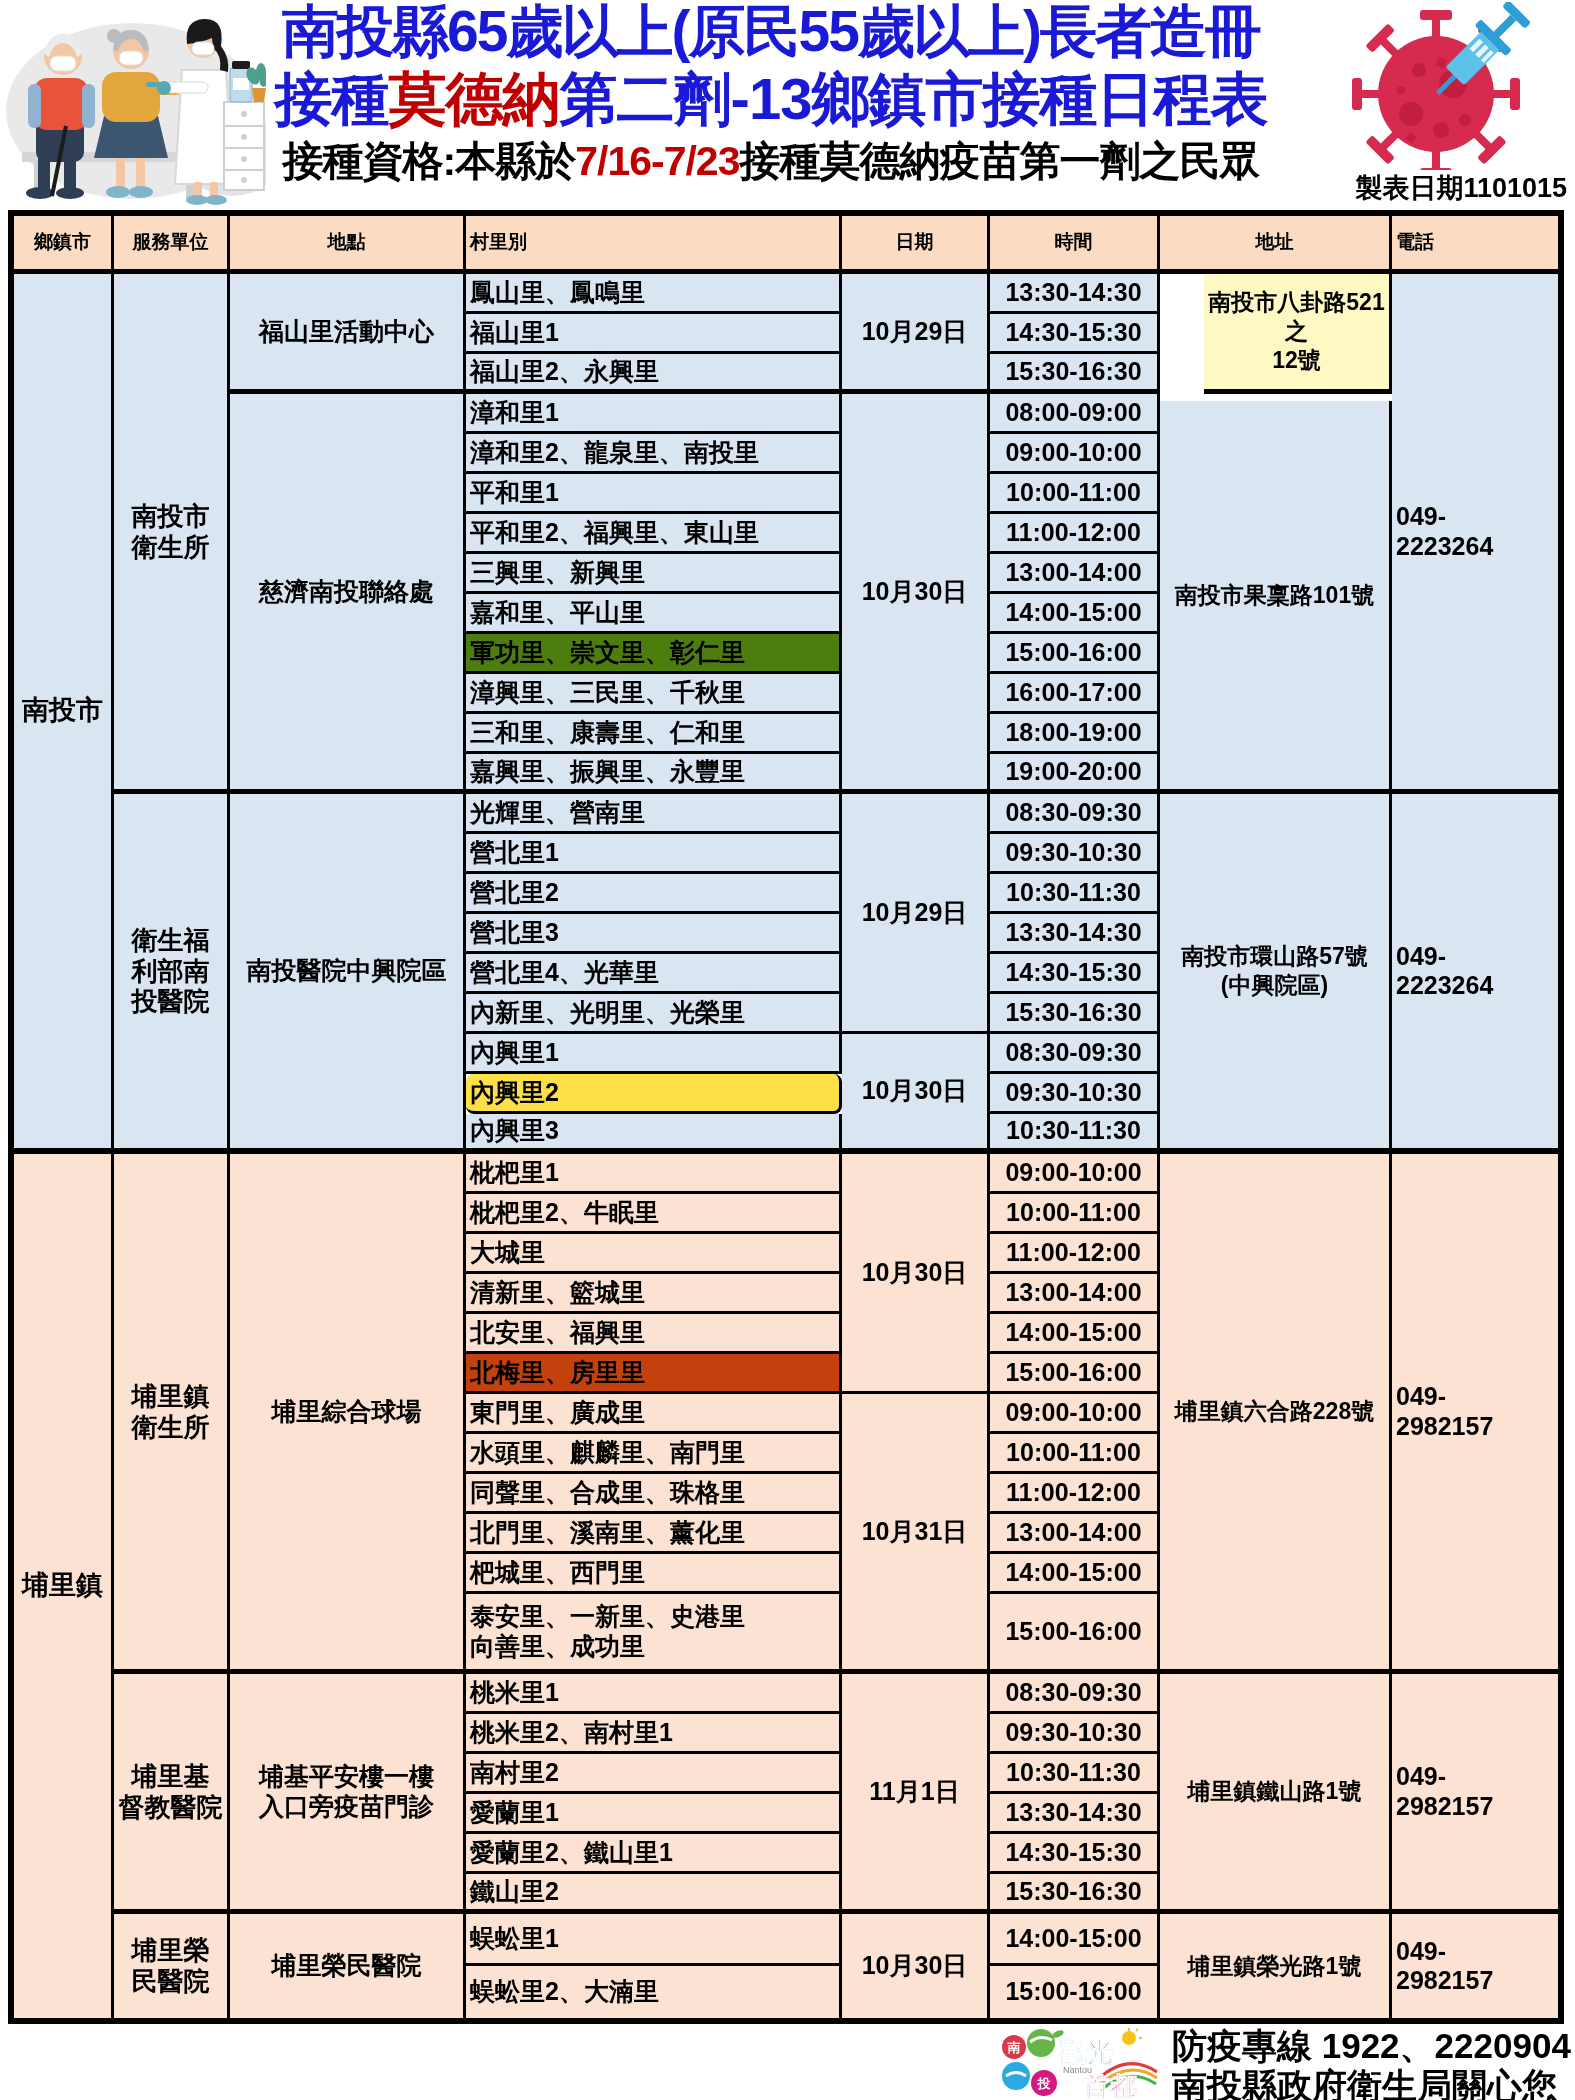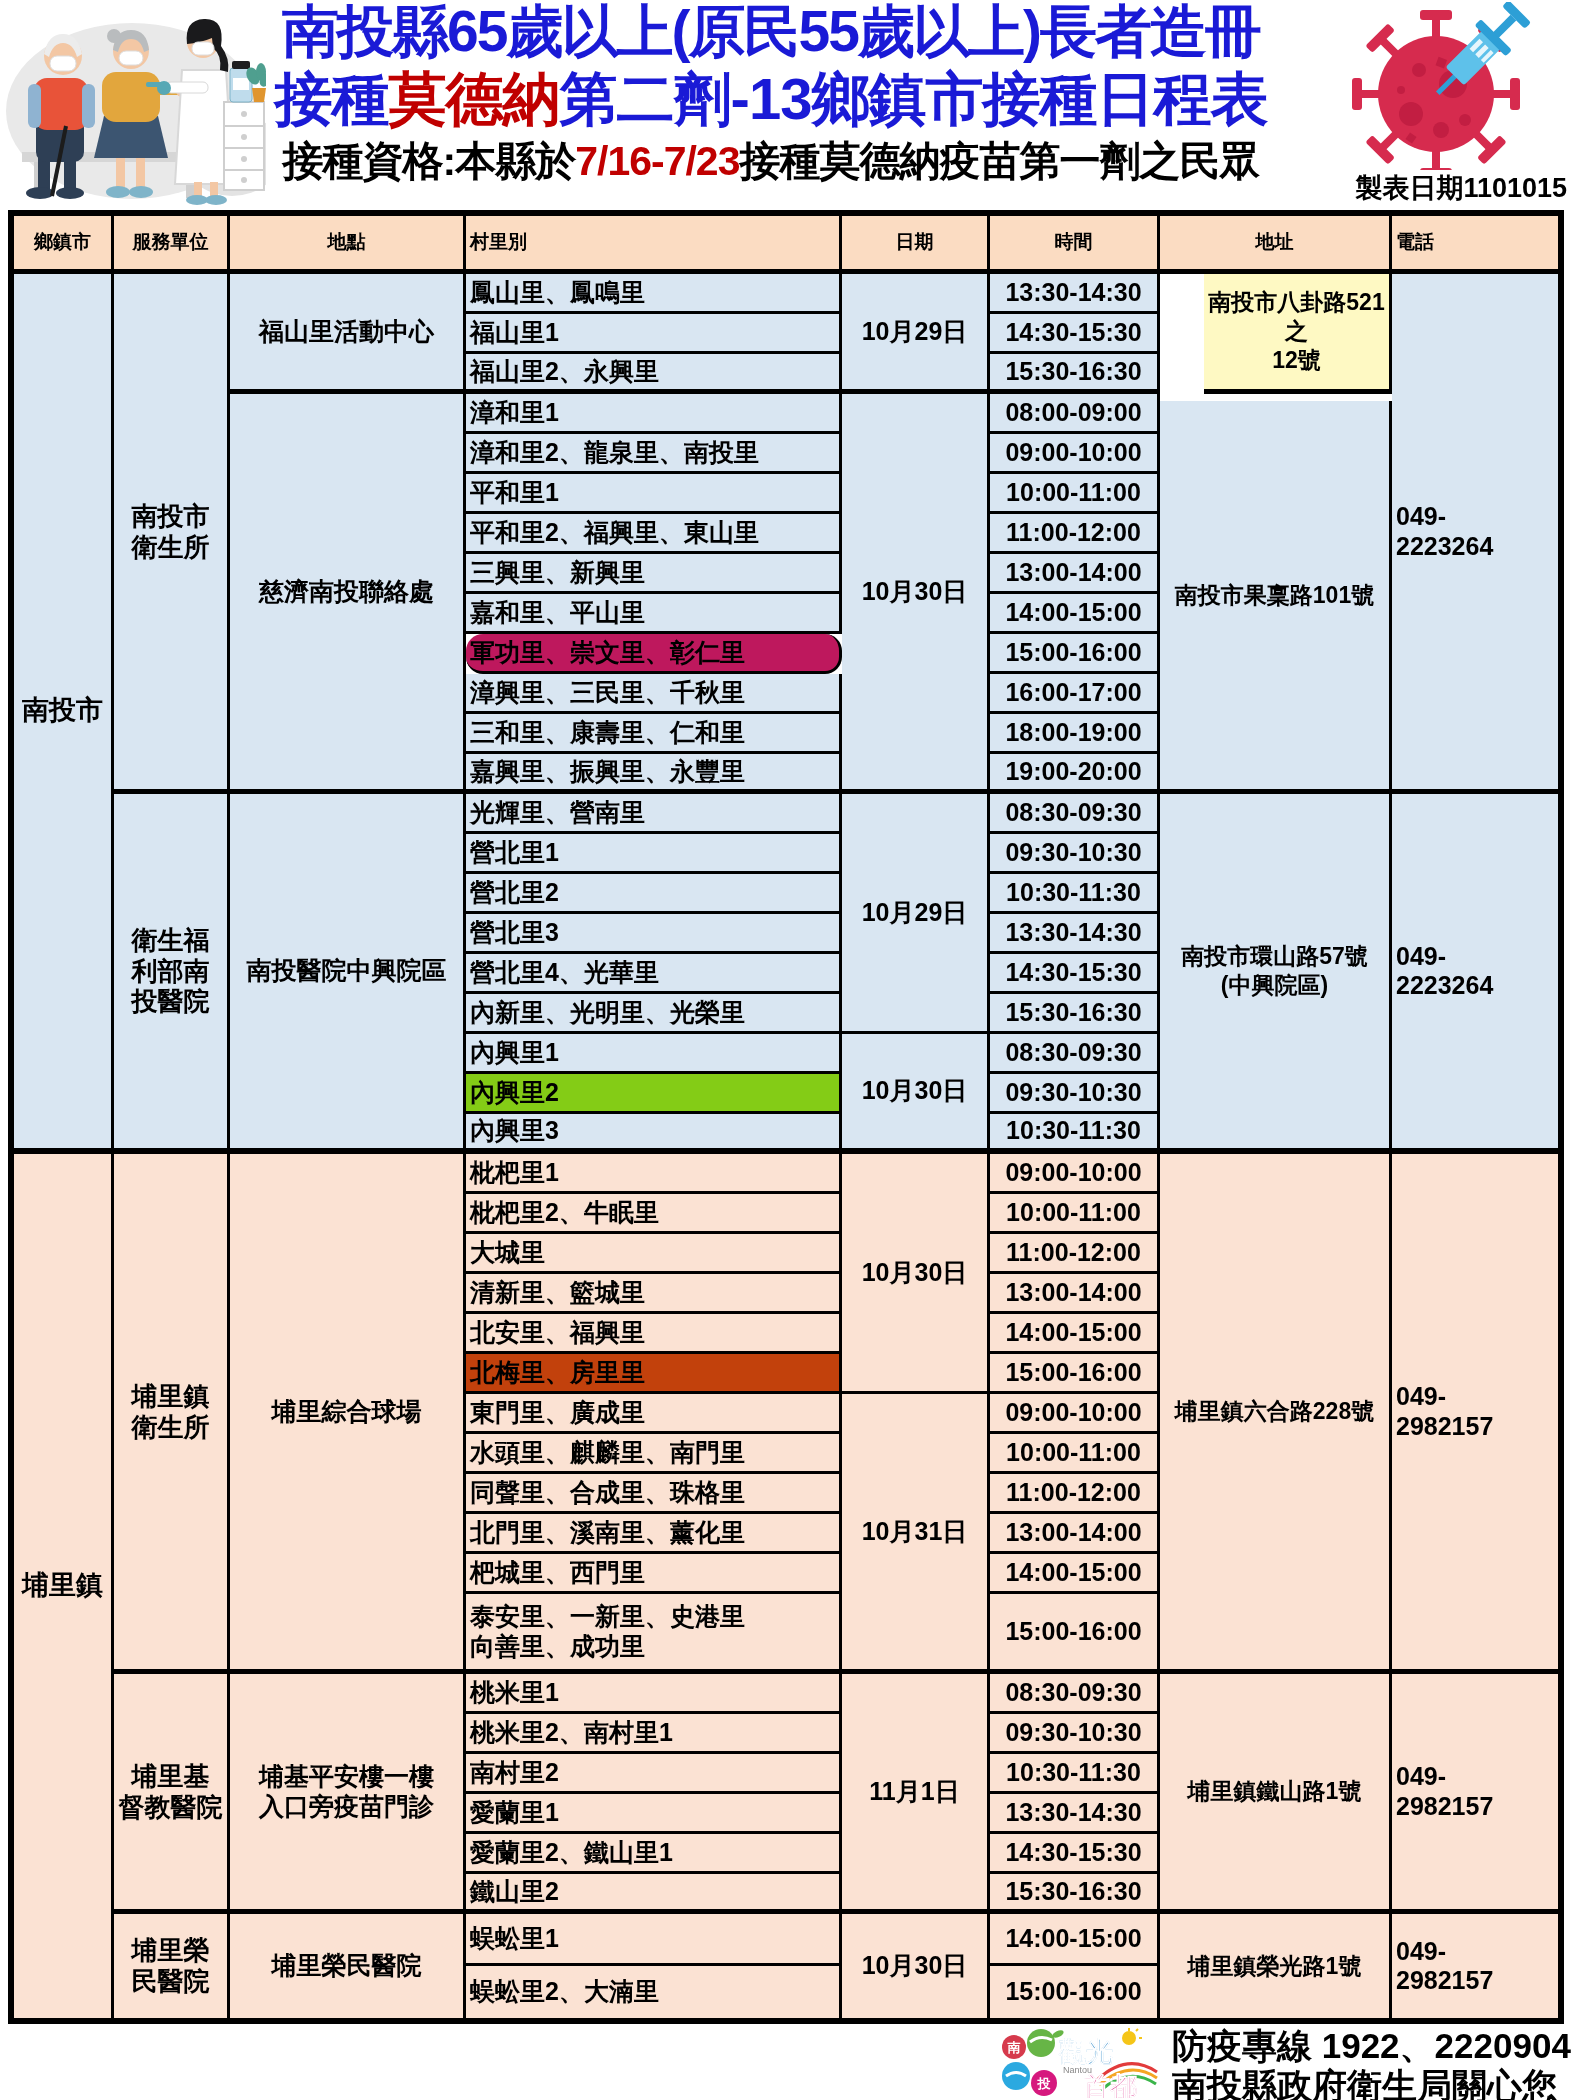--- a/index.html
+++ b/index.html
@@ -203,21 +203,21 @@
       <div class="cell vill left" style="grid-area: 6 / 4 / 7; background: rgb(217, 230, 242);">漳和里2、龍泉里、南投里</div>
       <div class="cell time" style="grid-area: 6 / 6 / 7; background: rgb(217, 230, 242);">09:00-10:00</div>
       <div class="cell vill left" style="grid-area: 7 / 4 / 8; background: rgb(217, 230, 242);">平和里1</div>
       <div class="cell time" style="grid-area: 7 / 6 / 8; background: rgb(217, 230, 242);">10:00-11:00</div>
       <div class="cell vill left" style="grid-area: 8 / 4 / 9; background: rgb(217, 230, 242);">平和里2、福興里、東山里</div>
       <div class="cell time" style="grid-area: 8 / 6 / 9; background: rgb(217, 230, 242);">11:00-12:00</div>
       <div class="cell vill left" style="grid-area: 9 / 4 / 10; background: rgb(217, 230, 242);">三興里、新興里</div>
       <div class="cell time" style="grid-area: 9 / 6 / 10; background: rgb(217, 230, 242);">13:00-14:00</div>
       <div class="cell vill left" style="grid-area: 10 / 4 / 11; background: rgb(217, 230, 242);">嘉和里、平山里</div>
       <div class="cell time" style="grid-area: 10 / 6 / 11; background: rgb(217, 230, 242);">14:00-15:00</div>
-      <div class="cell vill left" style="grid-area: 11 / 4 / 12; background: #be185d; border-radius: 17px;">軍功里、崇文里、彰仁里</div>
+      <div class="cell vill left" style="grid-area: 11 / 4 / 12; background: #4d7c0f;">軍功里、崇文里、彰仁里</div>
       <div class="cell time" style="grid-area: 11 / 6 / 12; background: rgb(217, 230, 242);">15:00-16:00</div>
       <div class="cell vill left" style="grid-area: 12 / 4 / 13; background: rgb(217, 230, 242);">漳興里、三民里、千秋里</div>
       <div class="cell time" style="grid-area: 12 / 6 / 13; background: rgb(217, 230, 242);">16:00-17:00</div>
       <div class="cell vill left" style="grid-area: 13 / 4 / 14; background: rgb(217, 230, 242);">三和里、康壽里、仁和里</div>
       <div class="cell time" style="grid-area: 13 / 6 / 14; background: rgb(217, 230, 242);">18:00-19:00</div>
       <div class="cell vill left b5" style="grid-area: 14 / 4 / 15; background: rgb(217, 230, 242);">嘉興里、振興里、永豐里</div>
       <div class="cell time b5" style="grid-area: 14 / 6 / 15; background: rgb(217, 230, 242);">19:00-20:00</div>
       <div class="cell unit b6" style="grid-area: 15 / 2 / 24; background: rgb(217, 230, 242);">衛生福
 利部南
 投醫院</div>
@@ -235,21 +235,21 @@
       <div class="cell time" style="grid-area: 17 / 6 / 18; background: rgb(217, 230, 242);">10:30-11:30</div>
       <div class="cell vill left" style="grid-area: 18 / 4 / 19; background: rgb(217, 230, 242);">營北里3</div>
       <div class="cell time" style="grid-area: 18 / 6 / 19; background: rgb(217, 230, 242);">13:30-14:30</div>
       <div class="cell vill left" style="grid-area: 19 / 4 / 20; background: rgb(217, 230, 242);">營北里4、光華里</div>
       <div class="cell time" style="grid-area: 19 / 6 / 20; background: rgb(217, 230, 242);">14:30-15:30</div>
       <div class="cell vill left" style="grid-area: 20 / 4 / 21; background: rgb(217, 230, 242);">內新里、光明里、光榮里</div>
       <div class="cell time" style="grid-area: 20 / 6 / 21; background: rgb(217, 230, 242);">15:30-16:30</div>
       <div class="cell date b6" style="grid-area: 21 / 5 / 24; background: rgb(217, 230, 242);">10月30日</div>
       <div class="cell vill left" style="grid-area: 21 / 4 / 22; background: rgb(217, 230, 242);">內興里1</div>
       <div class="cell time" style="grid-area: 21 / 6 / 22; background: rgb(217, 230, 242);">08:30-09:30</div>
-      <div class="cell vill left" style="grid-area: 22 / 4 / 23; background: #84cc16;">內興里2</div>
+      <div class="cell vill left" style="grid-area: 22 / 4 / 23; background: #fde047; border-radius: 8px;">內興里2</div>
       <div class="cell time" style="grid-area: 22 / 6 / 23; background: rgb(217, 230, 242);">09:30-10:30</div>
       <div class="cell vill left b6" style="grid-area: 23 / 4 / 24; background: rgb(217, 230, 242);">內興里3</div>
       <div class="cell time b6" style="grid-area: 23 / 6 / 24; background: rgb(217, 230, 242);">10:30-11:30</div>
       <div class="cell township b0" style="grid-area: 24 / 1 / 44; background: rgb(251, 226, 211);">埔里鎮</div>
       <div class="cell unit b5" style="grid-area: 24 / 2 / 36; background: rgb(251, 226, 211);">埔里鎮
 衛生所</div>
       <div class="cell phone left nr b5" style="grid-area: 24 / 8 / 36; background: rgb(251, 226, 211);">049-
 2982157</div>
       <div class="cell loc b5" style="grid-area: 24 / 3 / 36; background: rgb(251, 226, 211);">埔里綜合球場</div>
       <div class="cell addr b5" style="grid-area: 24 / 7 / 36; background: rgb(251, 226, 211);">埔里鎮六合路228號</div>

